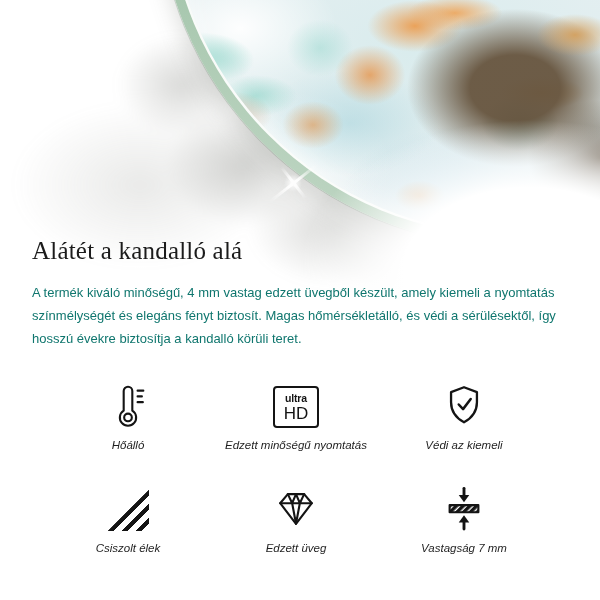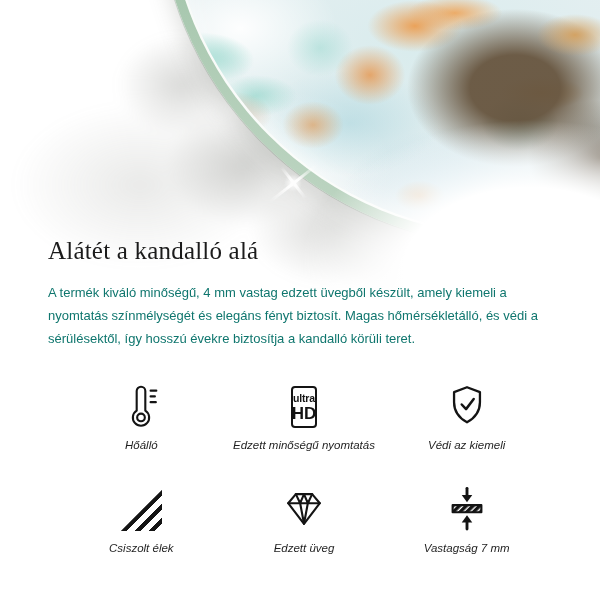--- a/index.html
+++ b/index.html
@@ -55,42 +55,42 @@
       background: linear-gradient(90deg, rgba(255,255,255,0), #fff 42%, #fff 58%, rgba(255,255,255,0)); }
   .sparkle .ray-v { position:absolute; left:28.5px; top:10px; width:3px; height:40px;
       background: linear-gradient(180deg, rgba(255,255,255,0), #fff 42%, #fff 58%, rgba(255,255,255,0)); }
   .sparkle .glow  { position:absolute; left:21px; top:21px; width:18px; height:18px; border-radius:50%;
       background: radial-gradient(closest-side, #fff 15%, rgba(255,255,255,.55) 45%, rgba(255,255,255,0)); }
 
   .white-fade { position:absolute; left:300px; top:120px; width:460px; height:300px;
       background: radial-gradient(closest-side, #fff 55%, rgba(255,255,255,0)); }
 
   
-  .main { position:relative; z-index:2; padding:234px 40px 0 48px; }
+  .main { position:relative; z-index:2; padding:234px 40px 0 32px; }
 
   h1 { font-family:"Liberation Serif", serif; font-weight:400; font-size:25px;
        line-height:1.36; color:#1b1b1b; letter-spacing:.2px; }
   h1 span { display:block; }
 
   .desc { margin-top:13px; font-size:13px; line-height:1.78; color:#0f766e; max-width:525px; }
 
   
   .features { margin:30px 12px 0 12px; display:grid;
       grid-template-columns:1fr 1fr 1fr; row-gap:32px; }
   .feature { display:flex; flex-direction:column; align-items:center; }
   .icon-box { height:48px; display:flex; align-items:flex-end; justify-content:center; }
   .feature .label { margin-top:11px; font-size:11.5px; color:#1f1f1f;font-style:italic; }
 
   svg.ic { stroke:#141414; fill:none; stroke-width:2.2; stroke-linecap:round; stroke-linejoin:round; }
 
-  .uhd { width:26px; height:42px; border:2.5px solid #141414; border-radius:4px;
+  .uhd { width:46px; height:42px; border:2.5px solid #141414; border-radius:4px;
          display:flex; flex-direction:column; align-items:center; justify-content:center;
          color:#141414; }
   .uhd-top { font-size:10.5px; font-weight:700; line-height:1; letter-spacing:-.2px; }
-  .uhd-bottom { font-size:17px; font-weight:700; line-height:1; margin-top:1px; }
+  .uhd-bottom { font-size:17px; font-weight:400; line-height:1; margin-top:1px; }
 
   .stripes { width:42px; height:42px;
       clip-path: polygon(100% 0, 0 100%, 100% 100%);
       background: repeating-linear-gradient(135deg, #141414 0 4px, rgba(0,0,0,0) 4px 10px); }
 </style>
 </head>
 <body>
 
 <div class="hero">
   <div class="disc-shadow"></div>

